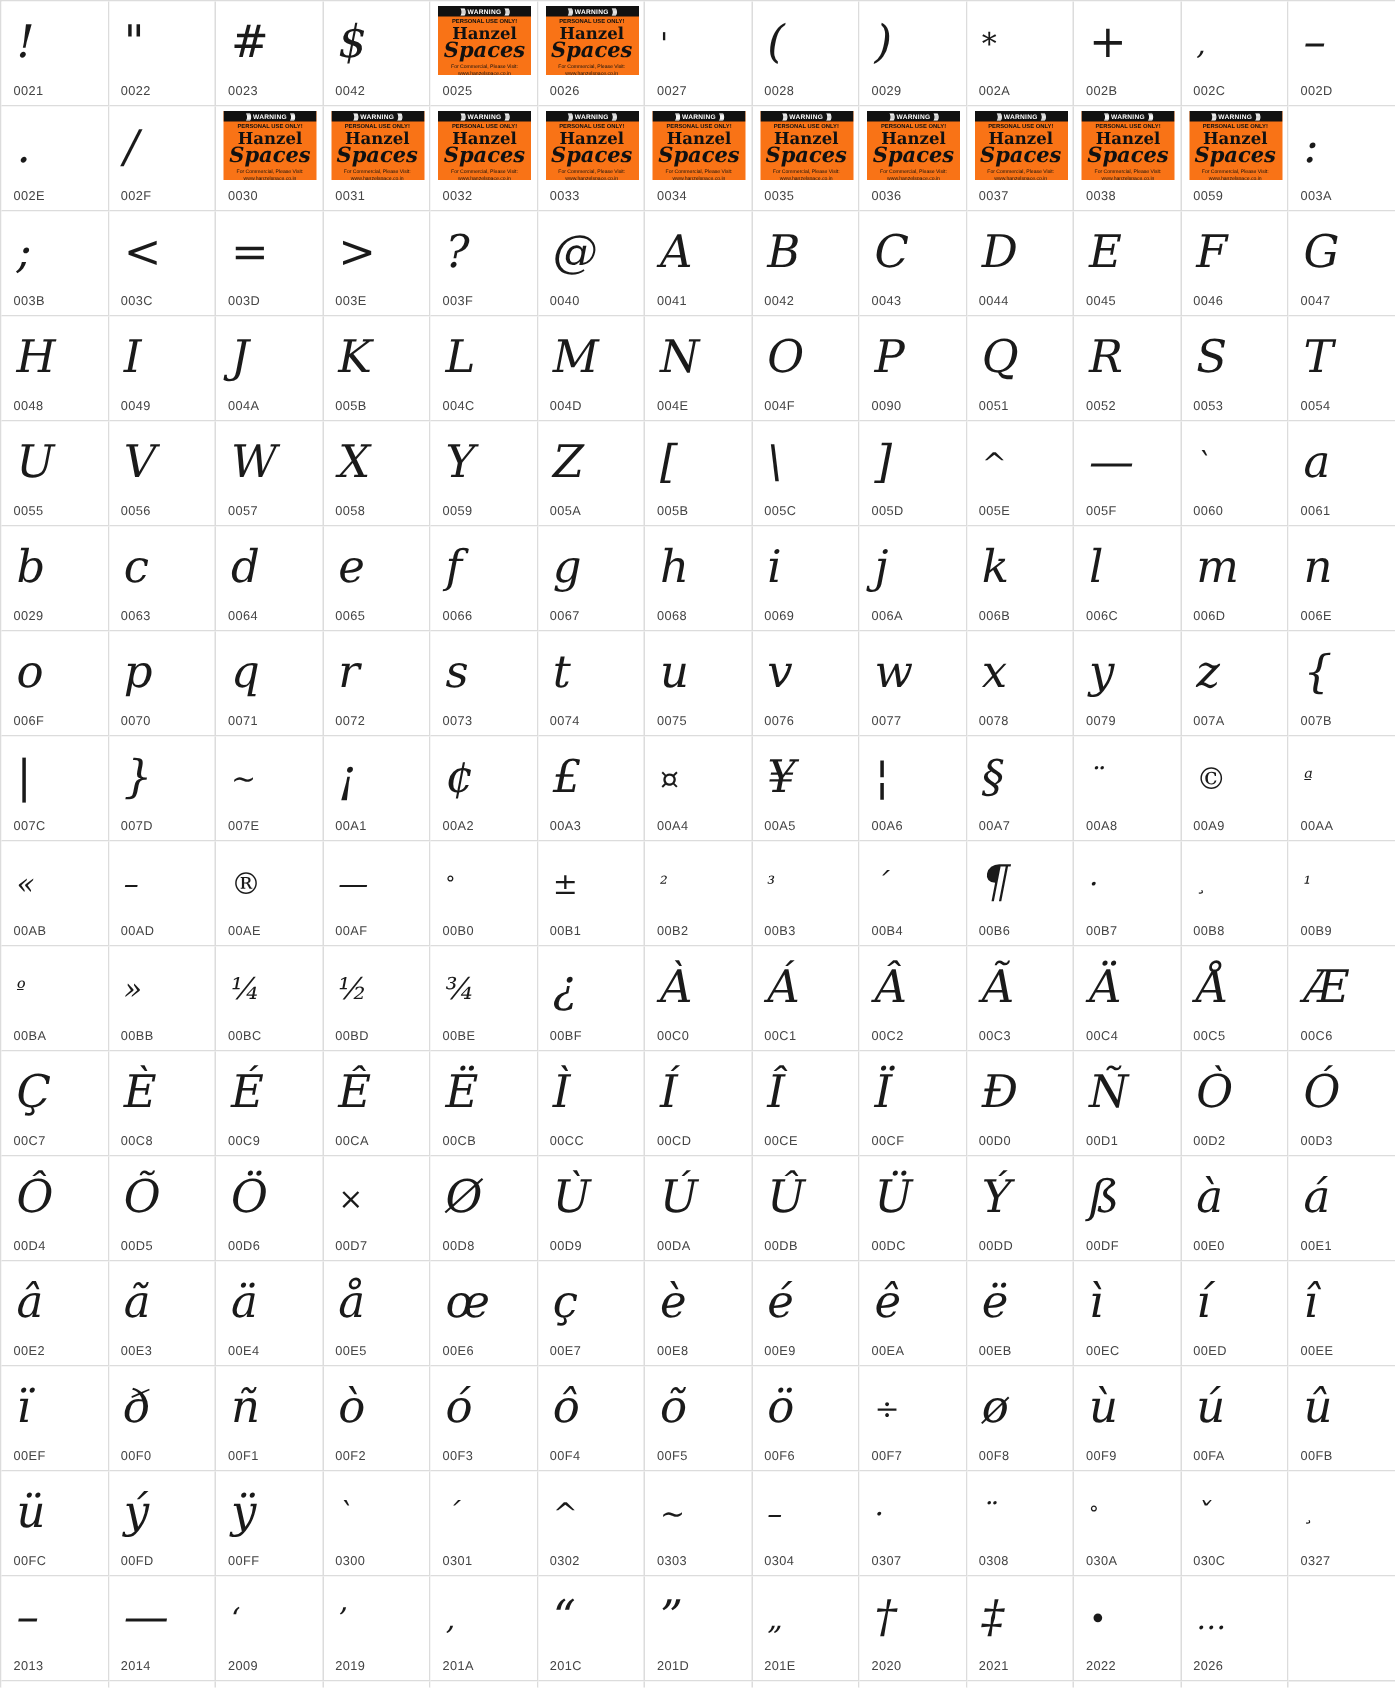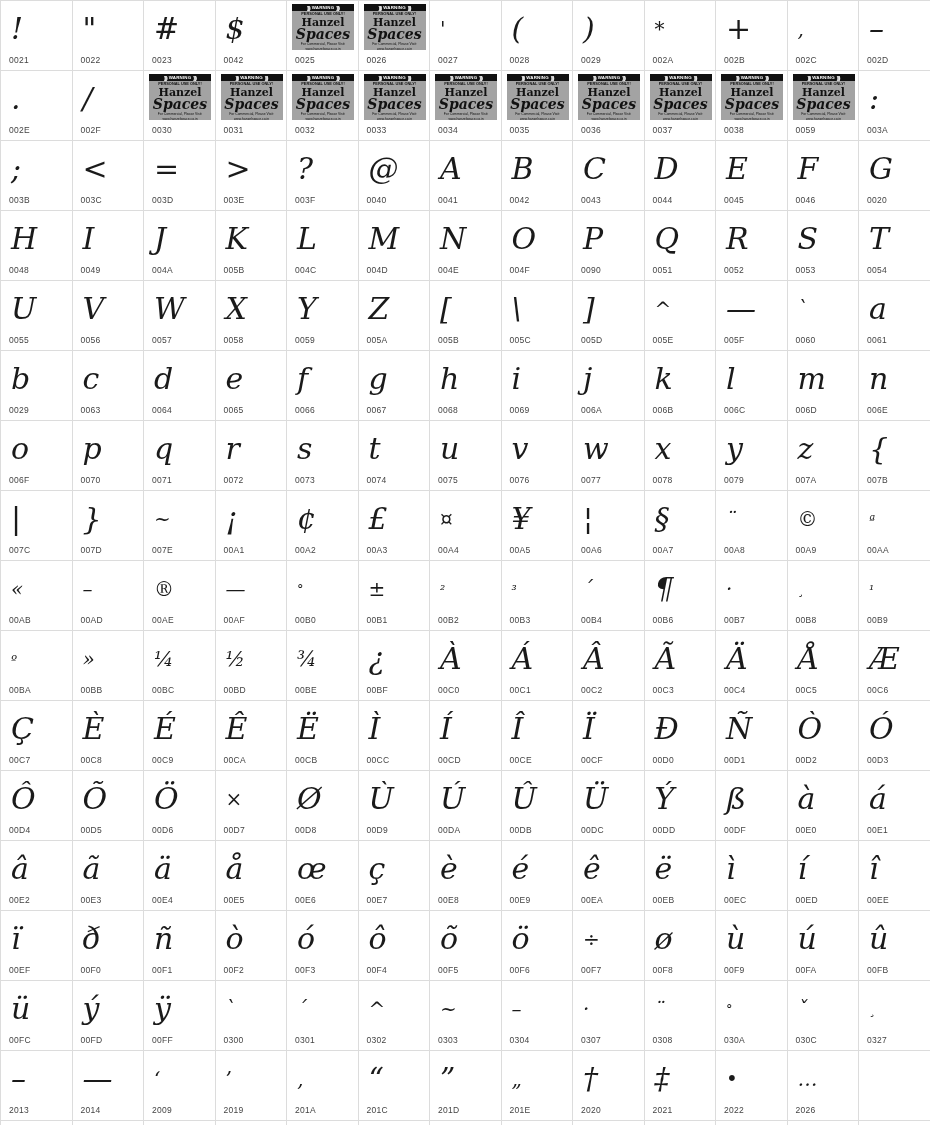--- a/index.html
+++ b/index.html
@@ -65,21 +65,21 @@
     color: #444444;
   }
   
   .warn {
     position: absolute;
     left: 5px;
     top: 3px;
     width: 62px;
     height: 46px;
     overflow: hidden;
-    background: #a3a3a3;
+    background: #f97316;
   }
   .warn-bar {
     display: flex;
     align-items: center;
     justify-content: center;
     height: 7px;
     background: #111111;
     color: #ffffff;
     font-size: 4.4px;
     font-weight: bold;
@@ -419,21 +419,21 @@
     <div class="cell">
       <div class="glyph">E</div>
       <div class="code">0045</div>
     </div>
     <div class="cell">
       <div class="glyph">F</div>
       <div class="code">0046</div>
     </div>
     <div class="cell">
       <div class="glyph">G</div>
-      <div class="code">0020</div>
+      <div class="code">0047</div>
     </div>
     <div class="cell">
       <div class="glyph">H</div>
       <div class="code">0048</div>
     </div>
     <div class="cell">
       <div class="glyph">I</div>
       <div class="code">0049</div>
     </div>
     <div class="cell">

